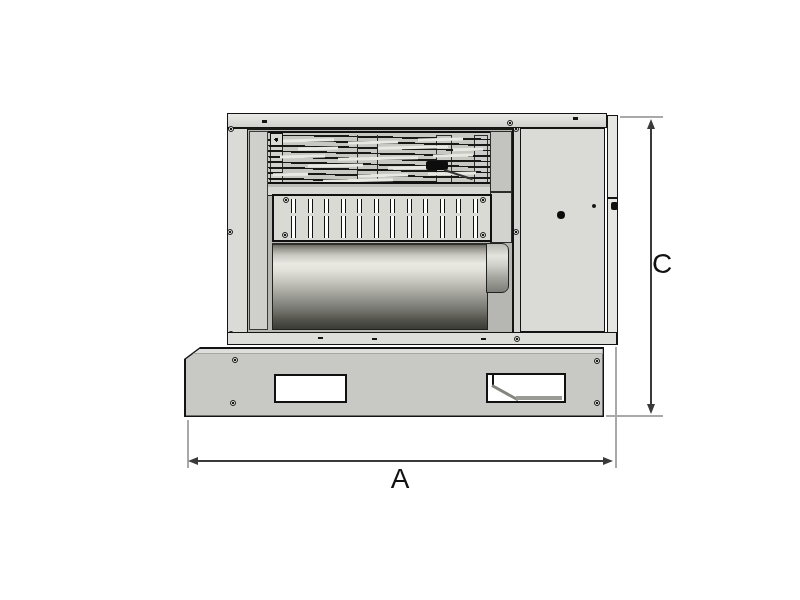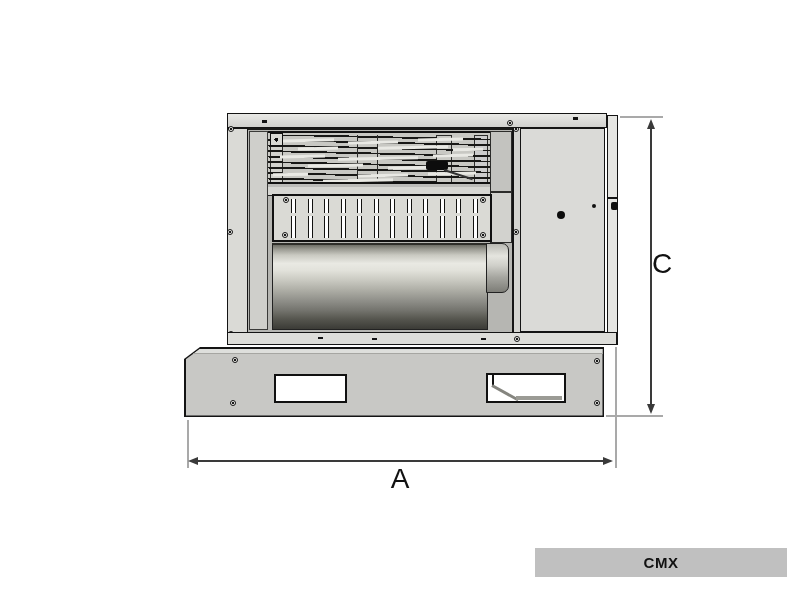--- a/index.html
+++ b/index.html
@@ -138,17 +138,14 @@
   <div class="abs arrow" style="left:647px;top:404px;border-left:4px solid transparent;border-right:4px solid transparent;border-top:10px solid #3a3a3a;"></div>
   <div class="abs dimlabel" style="left:652px;top:250px;">C</div>
 
   <div class="abs extline" style="left:187px;top:420px;width:1.5px;height:48px;"></div>
   <div class="abs extline" style="left:615px;top:347px;width:1.5px;height:121px;"></div>
   <div class="abs dimline" style="left:196px;top:460px;width:410px;height:1.5px;"></div>
   <div class="abs arrow" style="left:188px;top:457px;border-top:4px solid transparent;border-bottom:4px solid transparent;border-right:10px solid #3a3a3a;"></div>
   <div class="abs arrow" style="left:603px;top:457px;border-top:4px solid transparent;border-bottom:4px solid transparent;border-left:10px solid #3a3a3a;"></div>
   <div class="abs dimlabel" style="left:384px;top:465px;width:32px;text-align:center;">A</div>
 
-  <div class="abs modelbar" style="left:535px;top:548px;width:252px;height:29px;">
-    <span>CMX</span>
-  </div>
 
 </div>
 
 </body></html>

